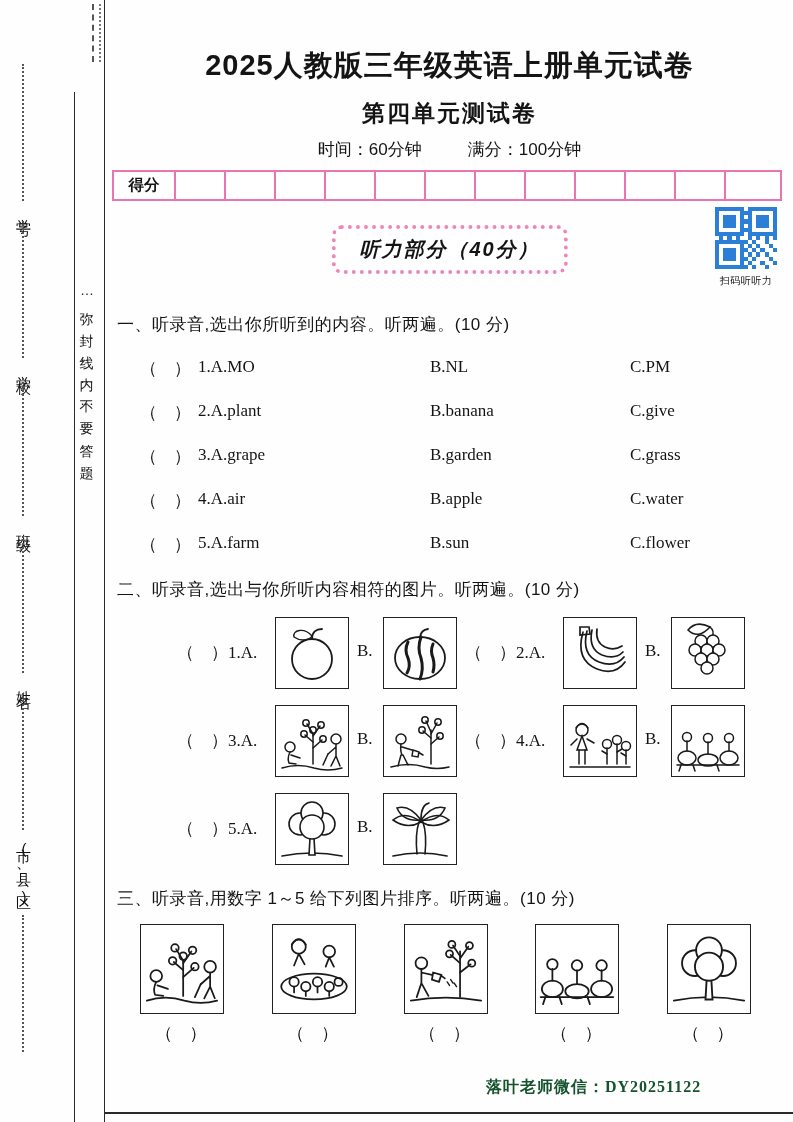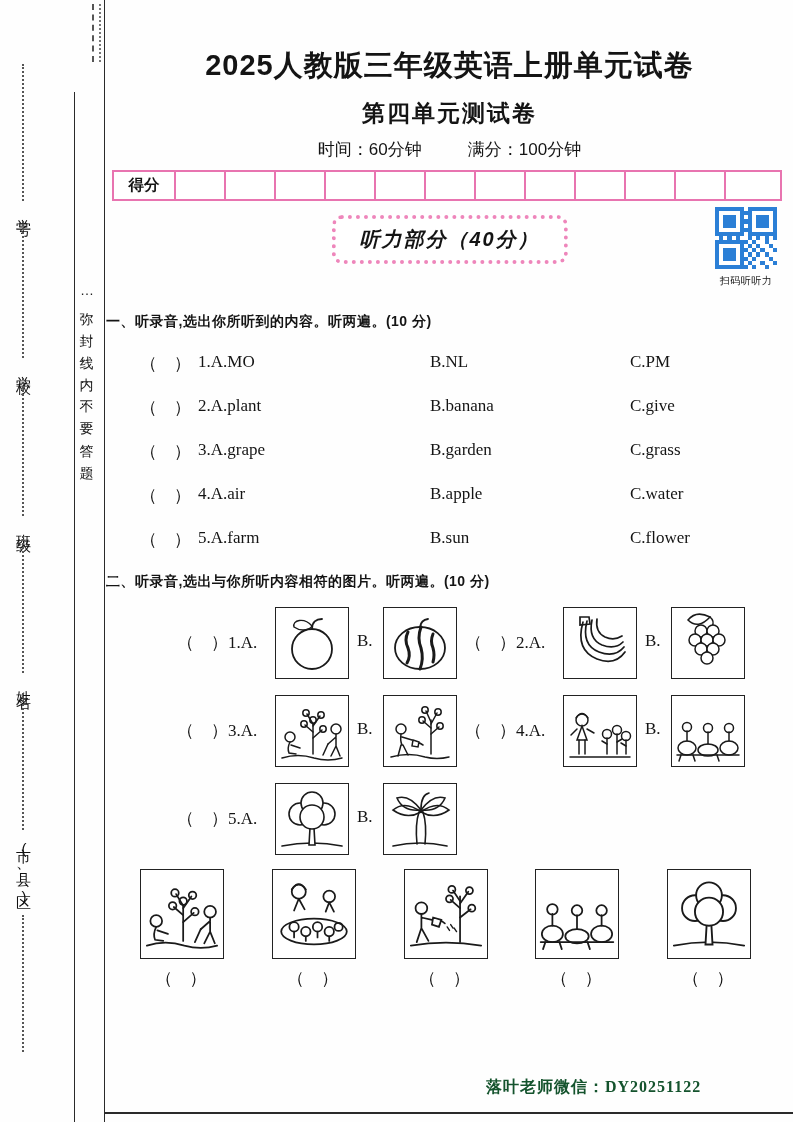--- a/index.html
+++ b/index.html
@@ -17,25 +17,25 @@
   .main{position:absolute;left:106px;top:0;width:687px;}
   .title{margin-top:46px;text-align:center;font-size:29px;font-weight:bold;letter-spacing:1px;}
   .subtitle{margin-top:12px;text-align:center;font-size:23px;font-weight:bold;letter-spacing:2px;}
   .meta{margin-top:9px;display:flex;justify-content:center;gap:46px;font-size:17px;}
   table.score{border-collapse:collapse;margin:9px 0 0 6px;table-layout:fixed;}
   table.score td{border:2px solid #e874b0;height:27px;text-align:center;font-size:15.5px;background:#fff;padding:0;}
   td.rowlab{width:60px;font-weight:bold;}
   td.qcol{width:48px;}
   td.qcol-last{width:54px;}
   .listen-row{position:relative;height:78px;margin-top:12px;}
-  .banner{position:absolute;left:50%;top:2px;transform:translateX(-50%);border:4px dotted #ee86bb;border-radius:10px;padding:7px 24px;background:#fff;}
+  .banner{position:absolute;left:50%;top:12px;transform:translateX(-50%);border:4px dotted #ee86bb;border-radius:10px;padding:7px 24px;background:#fff;}
   .banner span{font-size:20px;font-weight:bold;font-style:italic;letter-spacing:2px;white-space:nowrap;}
   .qr-wrap{position:absolute;right:14px;top:-6px;width:66px;text-align:center;}
   .qr-caption{font-size:10px;margin-top:1px;letter-spacing:0.5px;}
-  .sec-heading{font-size:14px;font-weight:bold;margin:22px 0 0 0;letter-spacing:0.5px;}
+  .sec-heading{font-size:17px;font-weight:normal;margin:22px 0 0 11px;letter-spacing:0.5px;}
   .serif{font-family:"Liberation Serif",serif;}
   .s1-row{display:flex;margin:21px 0 0 34px;font-size:17px;}
   .s1-paren{width:58px;}
   .s1-a{width:232px;}
   .s1-b{width:200px;}
   .s1-c{flex:1;}
   .s2-row{display:flex;margin:16px 0 0 34px;font-size:17px;}
   .s2-item{display:flex;align-items:flex-start;}
   .s2-item.left{width:325px;justify-content:flex-end;}
   .s2-lab{width:98px;padding-top:24px;white-space:nowrap;}
@@ -423,20 +423,21 @@
           </div>
         <span class="s2-b">B.</span>
         <div class="pic-box">
             <svg viewBox="0 0 70 70">
               <use href="#sym-banana-tree"></use>
             </svg>
           </div>
       </div>
     </div>
 
+    <div class="sec-heading">三、听录音,用数字 1～5 给下列图片排序。听两遍。(10 分)</div>
 
     <div class="s3-row serif">
       <div class="s3-cell">
         <div class="s3-box">
             <svg viewBox="0 0 70 70">
               <use href="#sym-planting-two"></use>
             </svg>
           </div>
         <div class="s3-paren">（　）</div>
       </div>

